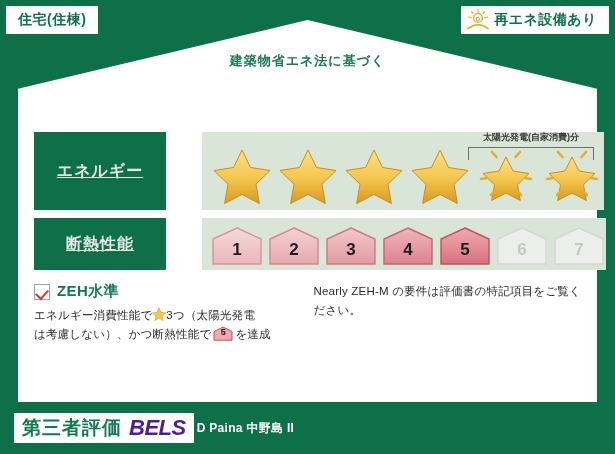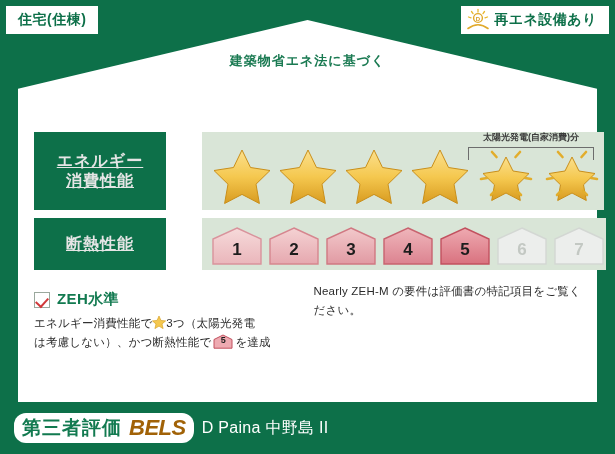--- a/index.html
+++ b/index.html
@@ -180,21 +180,20 @@
     height: 82px;
     display: flex;
     gap: 10px;
   }
   .info-col { flex: 1 1 50%; }
   .info-head {
     display: flex;
     align-items: center;
     gap: 7px;
     margin-bottom: 5px;
-    margin-top: 8px;
   }
   .chk {
     width: 16px; height: 16px;
     border: 1px solid #9aa89d;
     background: #fff;
     position: relative;
     flex: 0 0 16px;
   }
   .chk::after {
     content: "";
@@ -244,41 +243,41 @@
     align-items: center;
   }
   .bels-box {
     background: #ffffff;
     height: 30px;
     margin-left: 14px;
     padding: 0 8px;
     display: flex;
     align-items: center;
     gap: 7px;
-    border-radius: 12px;
   }
   .bels-jp {
     color: #127a50;
     font-weight: bold;
     font-size: 19px;
     letter-spacing: 1px;
   }
   .bels-en {
-    color: #a16207;
+    color: #4c1d95;
     font-weight: bold;
     font-size: 22px;
     letter-spacing: -0.5px;
     font-style: italic;
   }
   .bldg-name {
     color: #ffffff;
-    font-size: 16px;
-    margin-left: 8px;
+    font-size: 12px;
+    margin-left: 3px;
     letter-spacing: 0.3px;
     white-space: nowrap;
+    font-weight: bold;
   }
   .footer-right {
     margin-left: auto;
     margin-right: 14px;
     text-align: right;
     color: #ffffff;
   }
   .eval-date { font-size: 13px; font-weight: bold; letter-spacing: 0.4px; }
   .eval-id { font-size: 8.5px; opacity: .88; margin-top: 1px; letter-spacing: 0.2px; }
 </style>
@@ -312,21 +311,20 @@
   </div>
 
   <div class="inner">
 
     <div class="sub-title">建築物省エネ法に基づく</div>
     <div class="main-title">省エネ性能ラベル</div>
 
     <div class="metric-row row-energy">
       <div class="row-label">
         <span>エネルギー</span>
-        <span>消費性能</span>
       </div>
       <div class="row-track">
 
         <div class="solar-bracket">
           <div class="bk-text">太陽光発電(自家消費)分</div>
           <div class="bk-line"></div>
         </div>
 
         <div class="stars">
 

